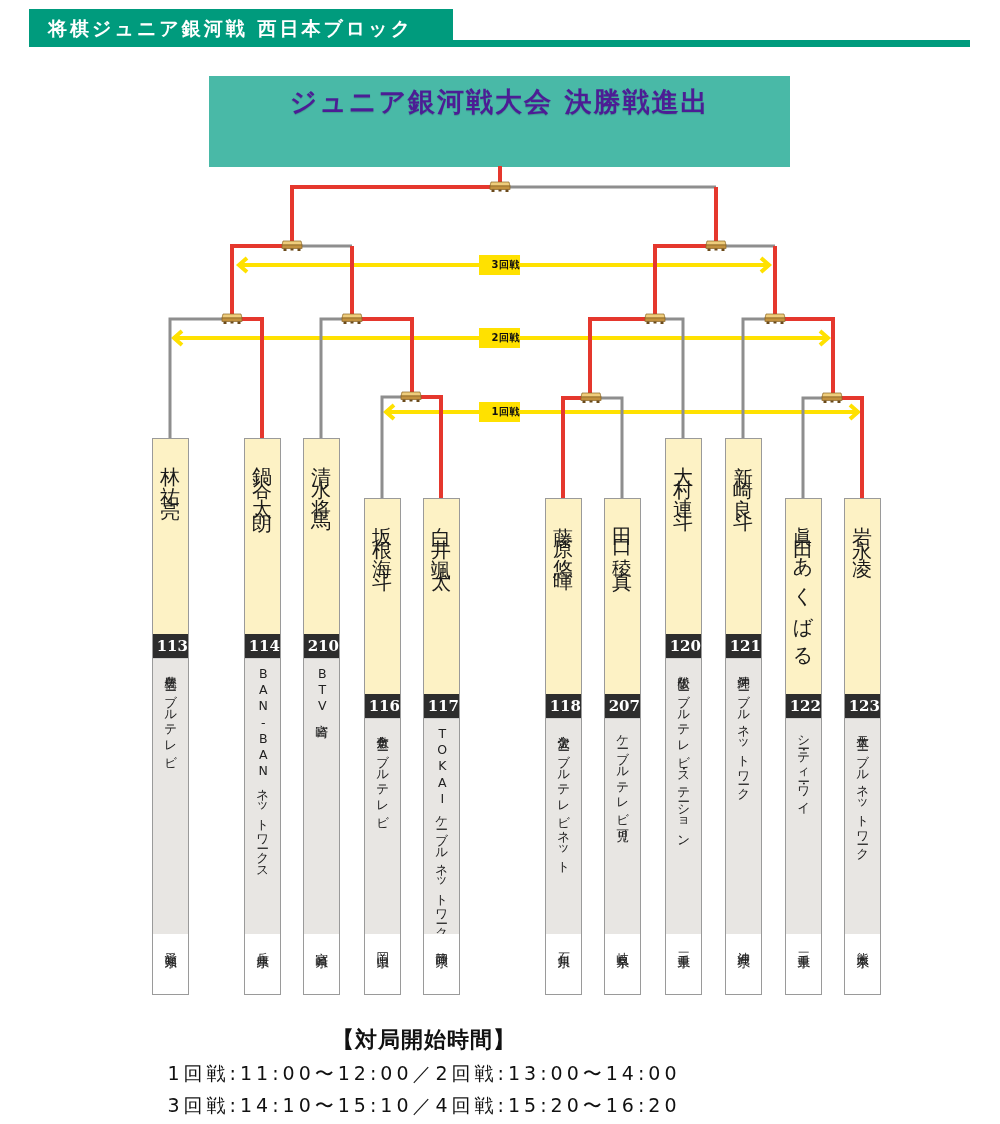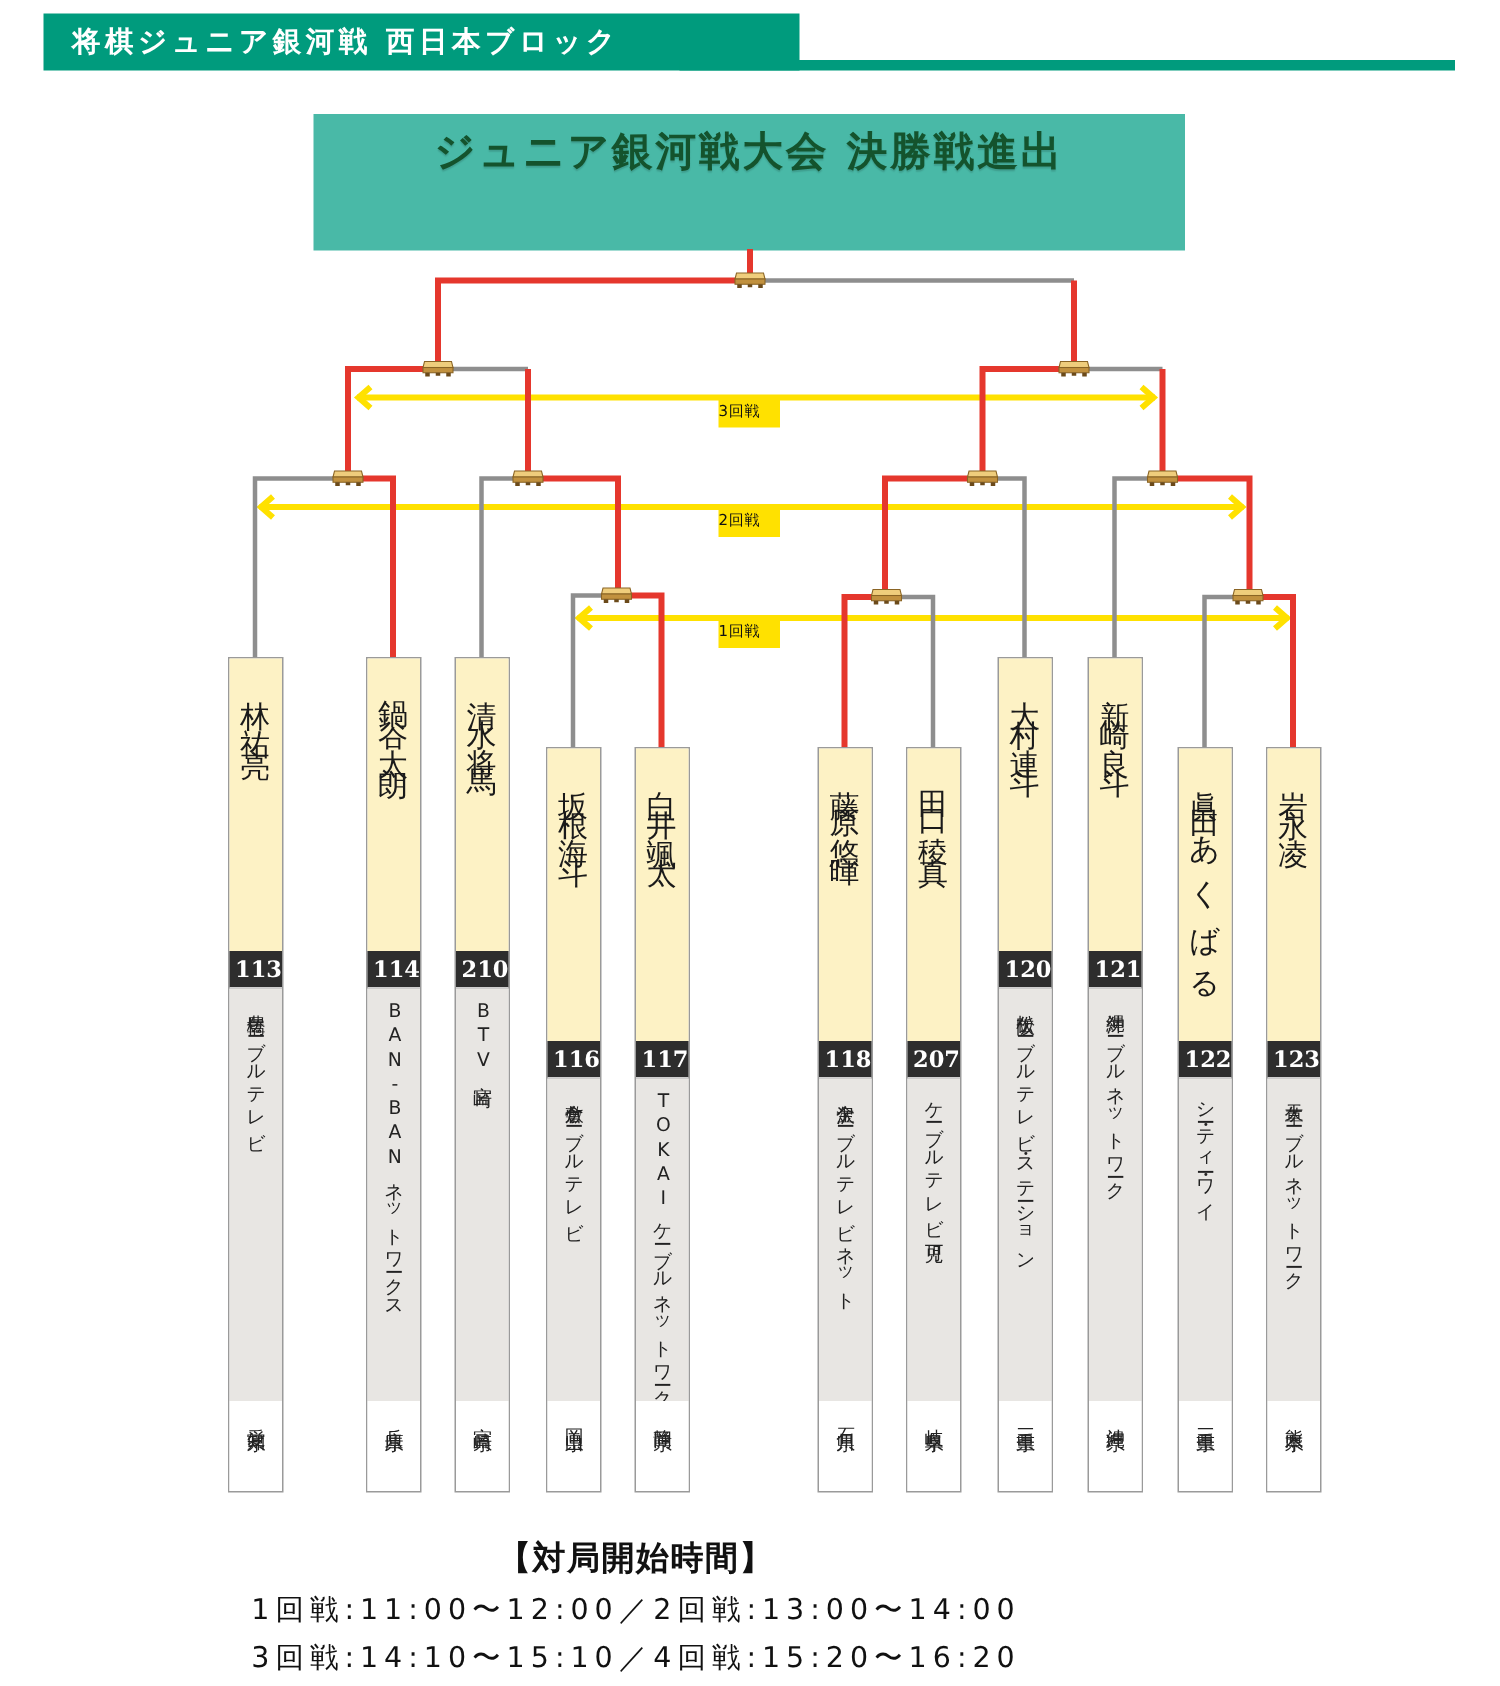--- a/index.html
+++ b/index.html
@@ -3,39 +3,39 @@
 <meta charset="utf-8">
 <style>
   :root{
     --brand:#009b7d; --banner:#49b9a7; --win-line:#e5372d; --lose-line:#8e8e8e;
     --yellow:#ffe100; --name-bg:#fdf2c5; --band-bg:#2d2d2d; --station-bg:#e8e6e3;
   }
   html,body{margin:0;padding:0;background:#ffffff;}
   #canvas{position:relative;width:1000px;height:1124px;overflow:hidden;
     font-family:"DejaVu Sans","Liberation Sans",sans-serif;color:#111;background:#fff;}
   
-  .hdr-tab{position:absolute;left:29px;top:9px;width:504px;height:38px;background:var(--brand);
+  .hdr-tab{position:absolute;left:29px;top:9px;width:424px;height:38px;background:var(--brand);
     color:#fff;font-weight:bold;font-size:19px;line-height:38px;padding-left:19px;box-sizing:border-box;
     letter-spacing:3px;white-space:nowrap;}
   .hdr-bar{position:absolute;left:453px;top:40px;width:517px;height:7px;background:var(--brand);}
   
   .banner{position:absolute;left:209px;top:76px;width:581px;height:91px;background:var(--banner);
-    color:#14532d;font-weight:bold;text-align:center;font-size:27px;letter-spacing:2px;
+    color:#4c1d95;font-weight:bold;text-align:center;font-size:27px;letter-spacing:2px;
     text-shadow:0 1px 1px rgba(0,0,0,0.15);}
   .banner .l{position:absolute;left:0;right:0;line-height:34px;white-space:nowrap;}
   .banner .l1{top:9px;}
   .banner .l2{top:48px;}
   
   svg.bracket{position:absolute;left:0;top:0;}
   .win{stroke:var(--win-line);stroke-width:4;fill:none;stroke-linejoin:miter;}
   .lose{stroke:var(--lose-line);stroke-width:3;fill:none;stroke-linejoin:miter;}
   .arrow{stroke:var(--yellow);stroke-width:4;fill:none;}
   
   .round-label{position:absolute;left:479px;width:41px;height:20px;background:var(--yellow);
-    font-size:10px;font-weight:normal;text-align:left;line-height:20px;color:#111;letter-spacing:0.5px;margin-top:10px;}
+    font-size:10px;font-weight:bold;text-align:right;line-height:20px;color:#111;letter-spacing:0.5px;}
   
   .col{position:absolute;width:37px;box-sizing:border-box;border:1px solid #9a9a9a;
     display:flex;flex-direction:column;background:#fff;}
   .col.tall{top:438px;height:557px;}
   .col.short{top:498px;height:497px;}
   .name{height:195px;flex:none;background:var(--name-bg);display:flex;justify-content:center;}
   .name-inner{writing-mode:vertical-rl;font-size:20px;line-height:1;padding-top:12px;
     letter-spacing:13px;color:#1a1a1a;white-space:nowrap;}
   .name-inner .given{margin-top:6px;}
   .name-inner .given.tight{letter-spacing:7px;}

